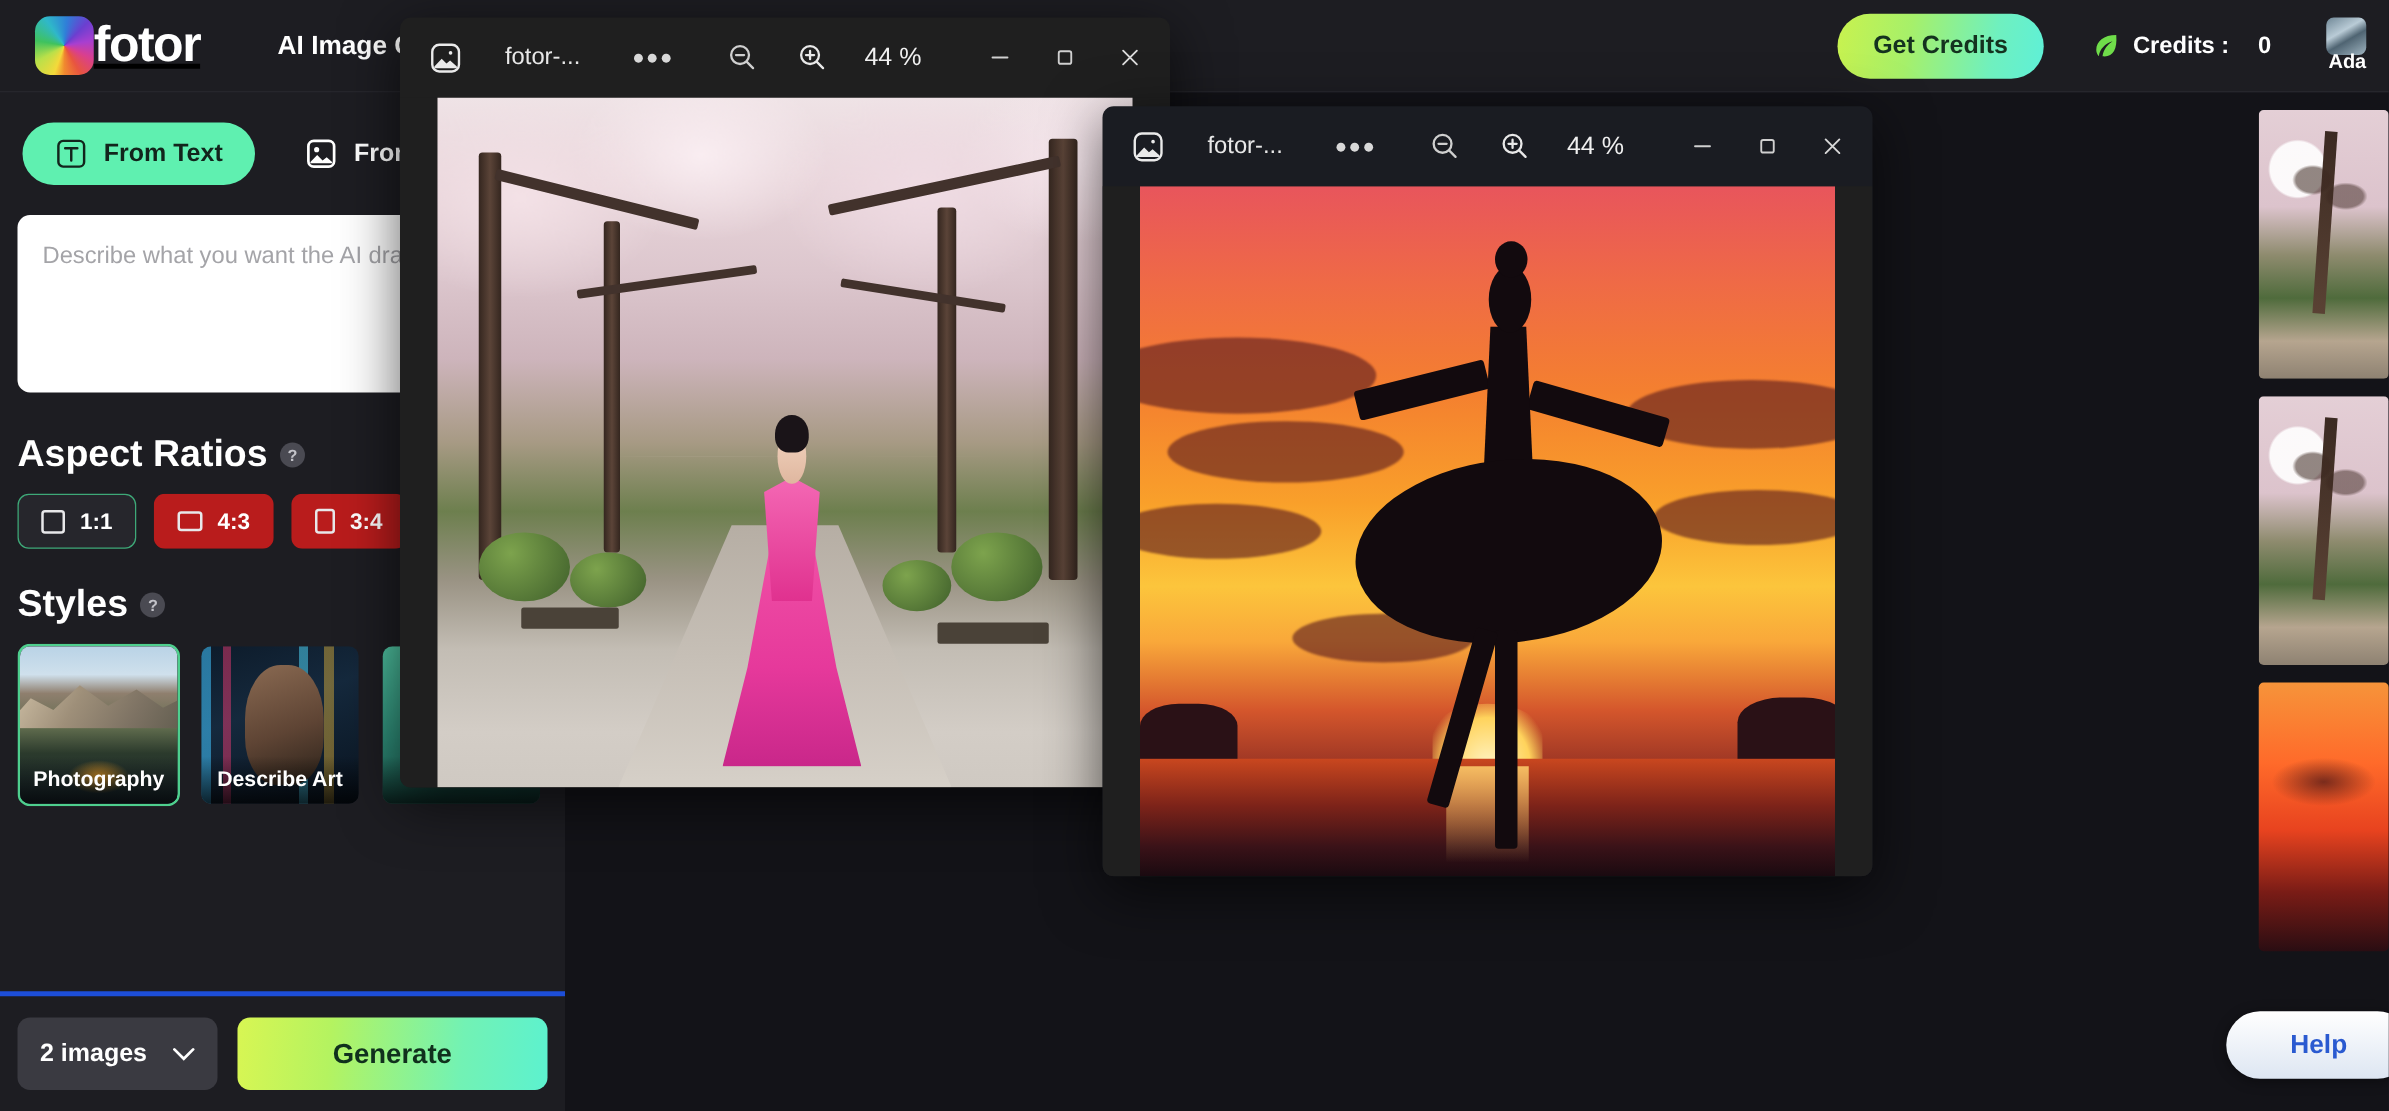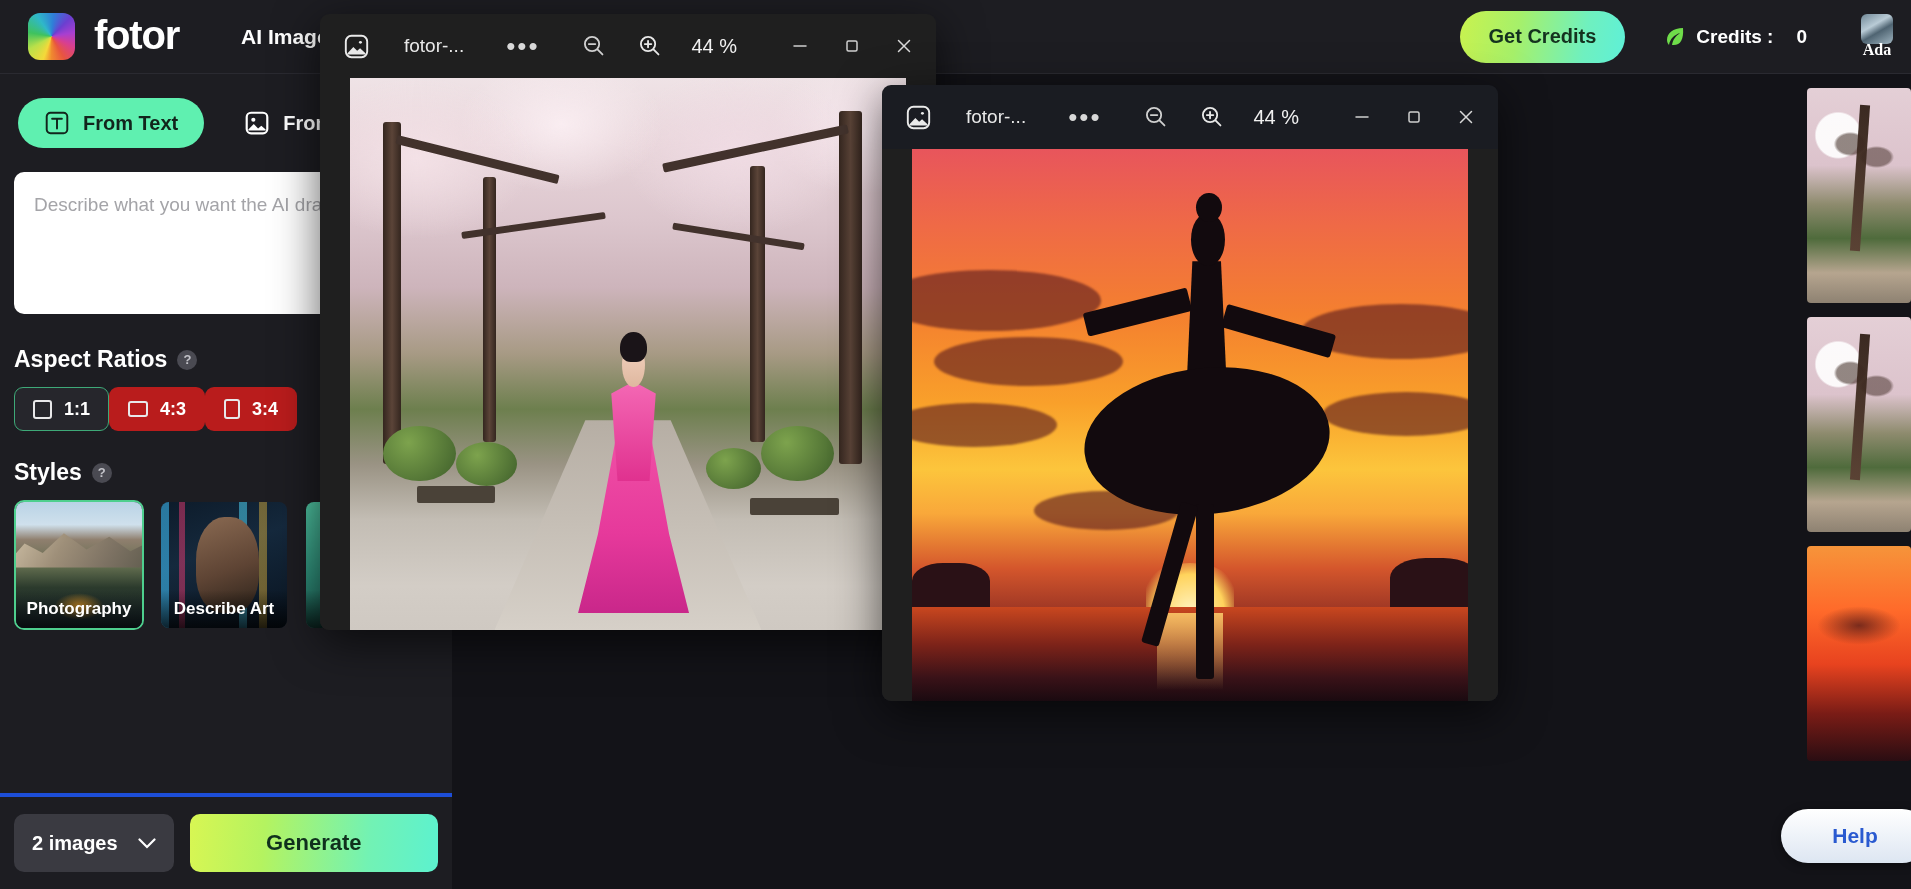--- a/index.html
+++ b/index.html
@@ -11,42 +11,42 @@
     -webkit-font-smoothing: antialiased;
   }
   .app { position: relative; width: 1911px; height: 889px; background: #1d1d22; }
 
   
   .header {
     position: absolute; left: 0; top: 0; width: 1911px; height: 74px;
     background: #1d1d22; display: flex; align-items: center;
     border-bottom: 1px solid #2a2a31;
   }
-  .logo-wrap { display: flex; margin-left: 28px; gap: 19px; }
+  .logo-wrap { display: flex; align-items: center; margin-left: 28px; gap: 0; text-decoration: underline; }
   .logo-mark {
     width: 47px; height: 47px; border-radius: 12px; position: relative; overflow: hidden;
     background: conic-gradient(from 200deg,
       #f4d93a 0deg, #b9e04a 40deg, #3fc25e 80deg, #2fb8c9 125deg,
       #2f7fd8 165deg, #6b3fd0 205deg, #a83fd0 240deg, #d93f8f 275deg,
       #e8553f 310deg, #f08a2f 340deg, #f4d93a 360deg);
   }
   .logo-text { color: #fff; font-size: 40px; font-weight: 700; letter-spacing: -1.2px; }
   .header-title { color: #ffffff; font-size: 21px; font-weight: 600; margin-left: 62px; white-space: nowrap; }
   .header-right { margin-left: auto; display: flex; align-items: center; gap: 10px; padding-right: 18px; }
   .get-credits {
     height: 52px; padding: 0 29px; border-radius: 26px; border: none; cursor: pointer;
     background: linear-gradient(100deg, #c9f24e 0%, #a6f06a 35%, #6ff0bf 75%, #5ef0d8 100%);
     color: #14321f; font-size: 20px; font-weight: 700; font-family: "Liberation Sans", sans-serif;
     display: flex; align-items: center; justify-content: center;
   }
   .credits-box { display: flex; align-items: center; gap: 9px; margin-left: 28px; }
   .leaf-icon { width: 24px; height: 24px; display:block; }
   .credits-label { color: #ffffff; font-size: 19px; font-weight: 600; }
   .credits-value { color: #fff; font-size: 19px; font-weight: 600; margin-left: 14px; }
-  .avatar-wrap { margin-left: 44px; display: flex; flex-direction: column; align-items: center; cursor: pointer; font-family: Liberation Serif, serif; }
+  .avatar-wrap { margin-left: 34px; display: flex; flex-direction: column; align-items: flex-end; cursor: pointer; }
   .avatar {
     width: 32px; height: 30px; border-radius: 6px;
     background: linear-gradient(150deg,#6f8796 0%, #b9cbd6 38%, #4f6472 58%, #9fb4c0 100%);
   }
   .avatar-name { color: #fff; font-size: 16px; font-weight: 600; margin-top: -3px; }
 
   
   .left-panel {
     position: absolute; left: 0; top: 74px; width: 452px; height: 815px;
     background: #1d1d22; display: flex; flex-direction: column;
@@ -63,26 +63,26 @@
   .prompt-area { margin: 24px 14px 0 14px; position: relative; }
   .prompt-box {
     width: 440px; height: 142px; background: #ffffff; border-radius: 10px;
     border: none; resize: none; outline: none; padding: 22px 20px;
     font-size: 19px; color: #333; font-family: "Liberation Sans", sans-serif;
   }
   .prompt-box::placeholder { color: #a4a4a8; }
 
   .section { padding: 0 14px; }
   .section-head { display: flex; align-items: center; gap: 10px; margin-top: 28px; margin-bottom: 14px; }
-  .section-title { color: #fff; font-size: 23px; font-weight: 700; }
+  .section-title { color: #fff; font-size: 30px; font-weight: 700; }
   .help-dot {
     width: 20px; height: 20px; border-radius: 50%; background: #4a4a52; color: #c3c3c9;
     font-size: 13px; font-weight: 700; display: flex; align-items: center; justify-content: center; cursor: pointer;
   }
-  .ratio-row { display: flex; }
+  .ratio-row { display: flex; gap: 14px; }
   .ratio-btn {
     height: 44px; min-width: 84px; padding: 0 18px; border-radius: 9px; background: #b91c1c;
     border: 1px solid transparent; color: #ffffff; font-size: 18px; font-weight: 600;
     display: flex; align-items: center; gap: 12px; cursor: pointer; font-family: "Liberation Sans", sans-serif;
   }
   .ratio-btn.selected { border-color: #3ea978; background: #26262c; }
   .ratio-glyph { border: 2px solid #e8e8ea; border-radius: 3px; display:block; }
 
   .styles-row { display: flex; gap: 15px; overflow: hidden; }
   .style-card {

